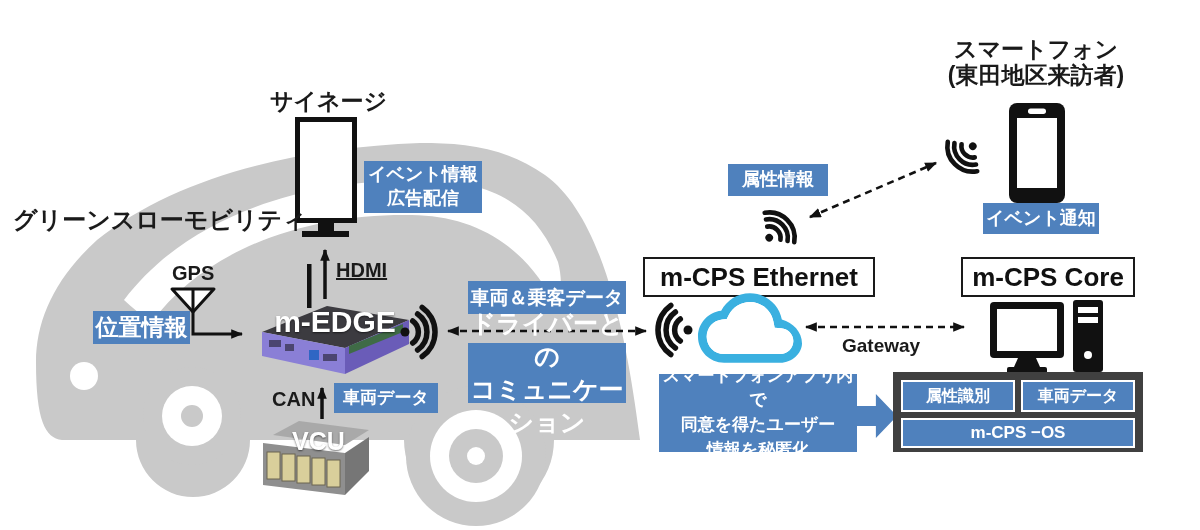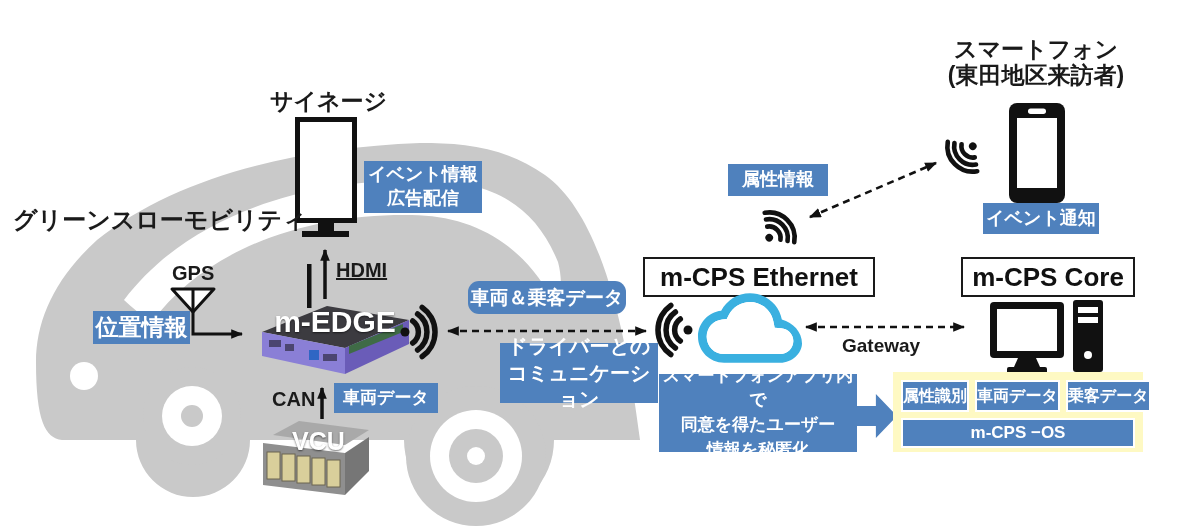--- a/index.html
+++ b/index.html
@@ -20,21 +20,21 @@
     white-space:nowrap;
   }
   .devlabel{position:absolute;color:#fff;font-weight:bold;text-shadow:0 1px 2px rgba(0,0,0,.55);}
   svg{position:absolute;overflow:visible;}
   .wifi path{fill:none;stroke:#111;stroke-width:5.5;stroke-linecap:round;}
   .wifi circle{fill:#111;}
   
   .stand-stem{position:absolute;left:318px;top:223px;width:16px;height:8px;background:#111;}
   .stand-base{position:absolute;left:302px;top:231px;width:47px;height:6px;background:#111;}
   
-  .stack{position:absolute;left:893px;top:372px;width:250px;height:80px;background:#fef9c3;
+  .stack{position:absolute;left:893px;top:372px;width:250px;height:80px;background:#404040;
          box-sizing:border-box;padding:8px;}
   .stack-row1{display:flex;gap:6px;}
   .stack-cell{flex:1;border:2px solid #fff;background:#4f81bd;color:#fff;font-weight:bold;
               font-size:16px;height:28px;display:flex;align-items:center;justify-content:center;
               white-space:nowrap;}
   .stack-os{margin-top:6px;border:2px solid #fff;background:#4f81bd;color:#fff;font-weight:bold;
             font-size:17px;height:26px;display:flex;align-items:center;justify-content:center;}
   .block-arrow{position:absolute;left:853px;top:394px;width:44px;height:44px;background:#4f81bd;
     clip-path:polygon(0 27%,52% 27%,52% 0,100% 50%,52% 100%,52% 73%,0 73%);}
 </style>
@@ -101,24 +101,24 @@
   <div class="bluebox" style="left:364px;top:161px;width:118px;height:52px;font-size:18px;">
     <div>イベント情報</div>
     <div>広告配信</div>
   </div>
   <div class="bluebox" style="left:93px;top:311px;width:97px;height:33px;font-size:23px;">
     <div>位置情報</div>
   </div>
   <div class="bluebox" style="left:334px;top:383px;width:104px;height:30px;font-size:17px;">
     <div>車両データ</div>
   </div>
-  <div class="bluebox" style="left:468px;top:281px;width:158px;height:33px;font-size:19px;border-radius:11px;">
+  <div class="bluebox" style="left:468px;top:281px;width:158px;height:33px;font-size:19px;">
     <div>車両＆乗客データ</div>
   </div>
-  <div class="bluebox" style="left:468px;top:343px;width:158px;height:60px;font-size:20px;margin-left:32px;">
+  <div class="bluebox" style="left:468px;top:343px;width:158px;height:60px;font-size:25px;">
     <div>ドライバーとの</div>
     <div>コミュニケーション</div>
   </div>
 
   <svg width="170" height="120" viewBox="0 0 170 120" style="left:253px;top:262px;">
     <rect x="54" y="2" width="4.5" height="44" fill="#111"></rect>
     <polygon points="9,70 74,44 156,58 92,86" fill="#3c3b40"></polygon>
     <polygon points="9,70 9,94 92,112 92,86" fill="#8a7fd6"></polygon>
     <polygon points="92,86 156,58 156,82 92,112" fill="#6a5cb8"></polygon>
     <rect x="16" y="78" width="12" height="7" fill="#4b4570"></rect>
@@ -208,18 +208,17 @@
   <div class="bluebox" style="left:659px;top:374px;width:198px;height:78px;font-size:17px;line-height:1.45;">
     <div>スマートフォンアプリ内で</div>
     <div>同意を得たユーザー</div>
     <div>情報を秘匿化</div>
   </div>
   <div class="block-arrow"></div>
   <div class="stack">
     <div class="stack-row1">
       <div class="stack-cell">属性識別</div>
       <div class="stack-cell">車両データ</div>
-      <div class="stack-cell">乗客データ</div>
     </div>
     <div class="stack-os">m-CPS −OS</div>
   </div>
 
 </div>
 
 </body></html>

